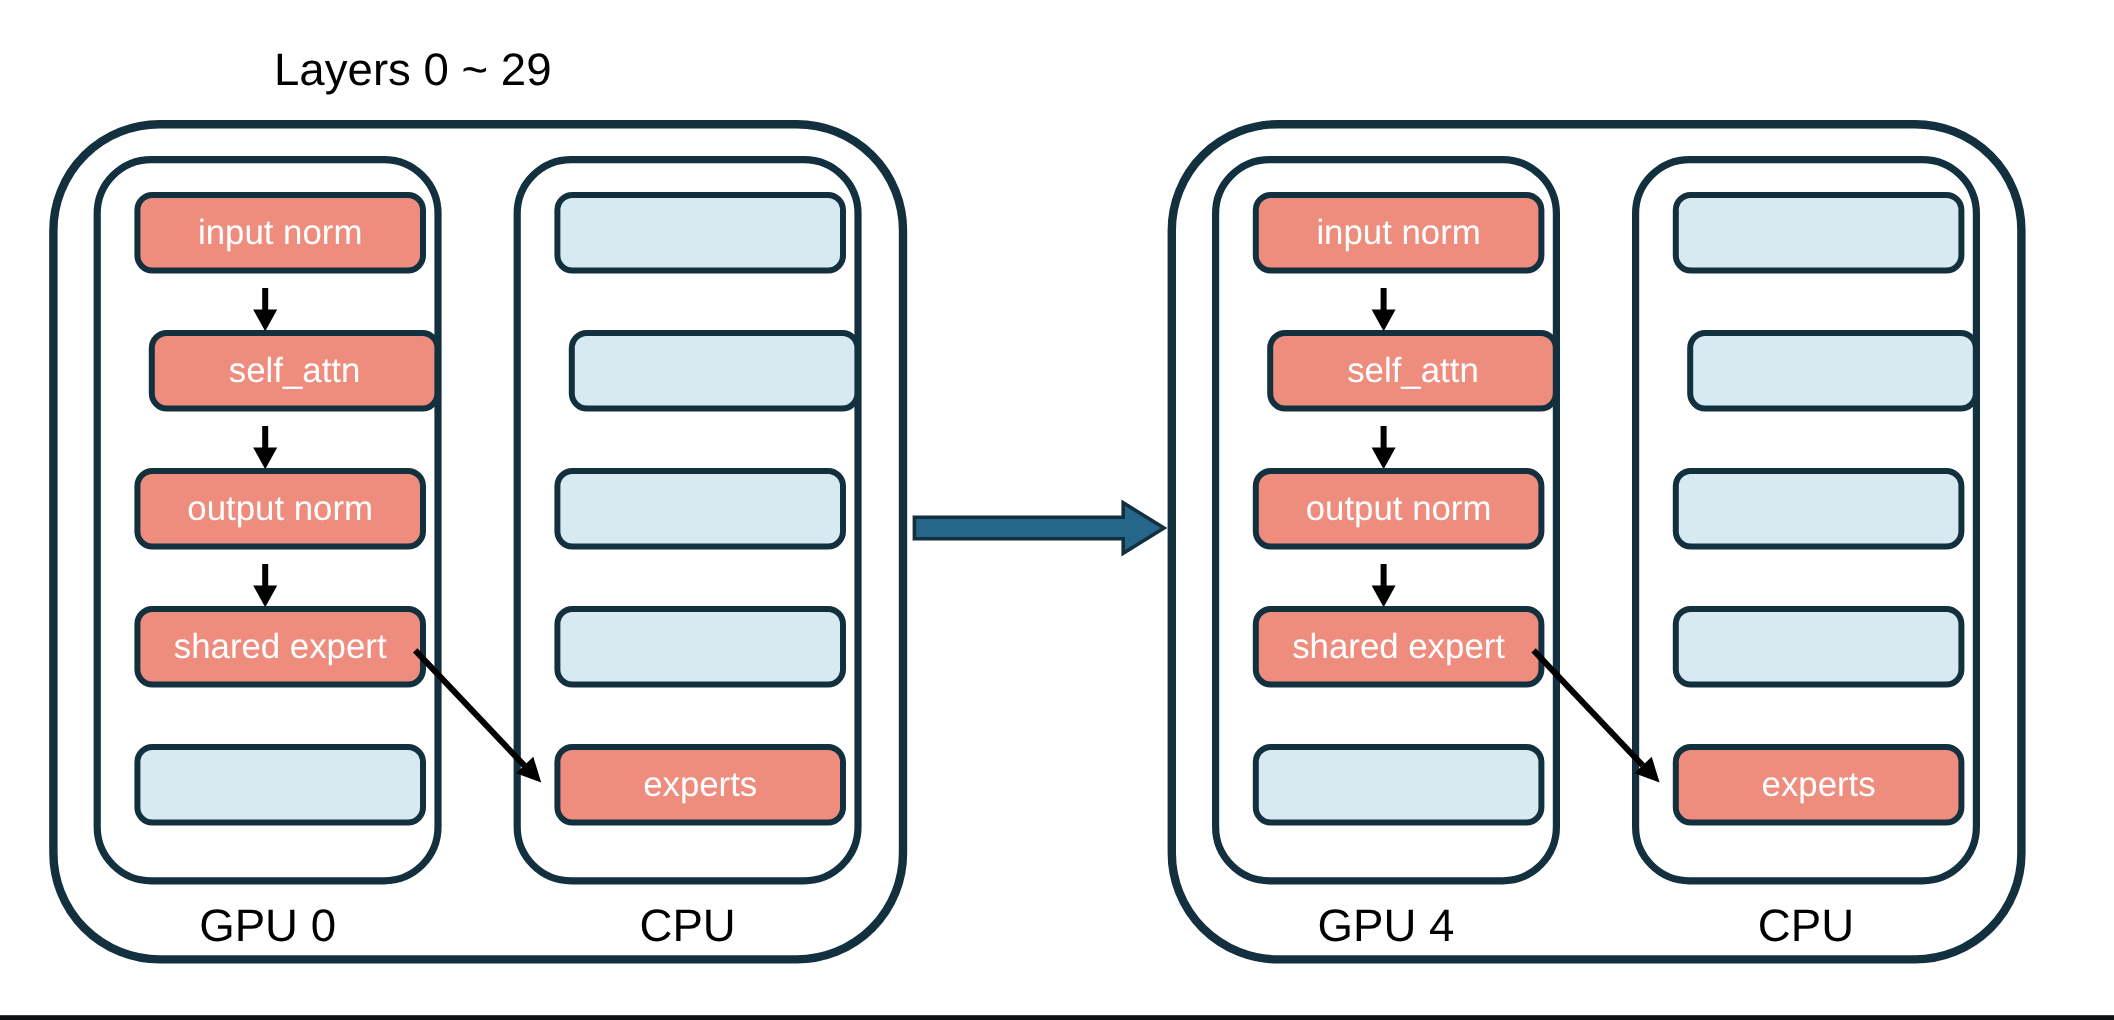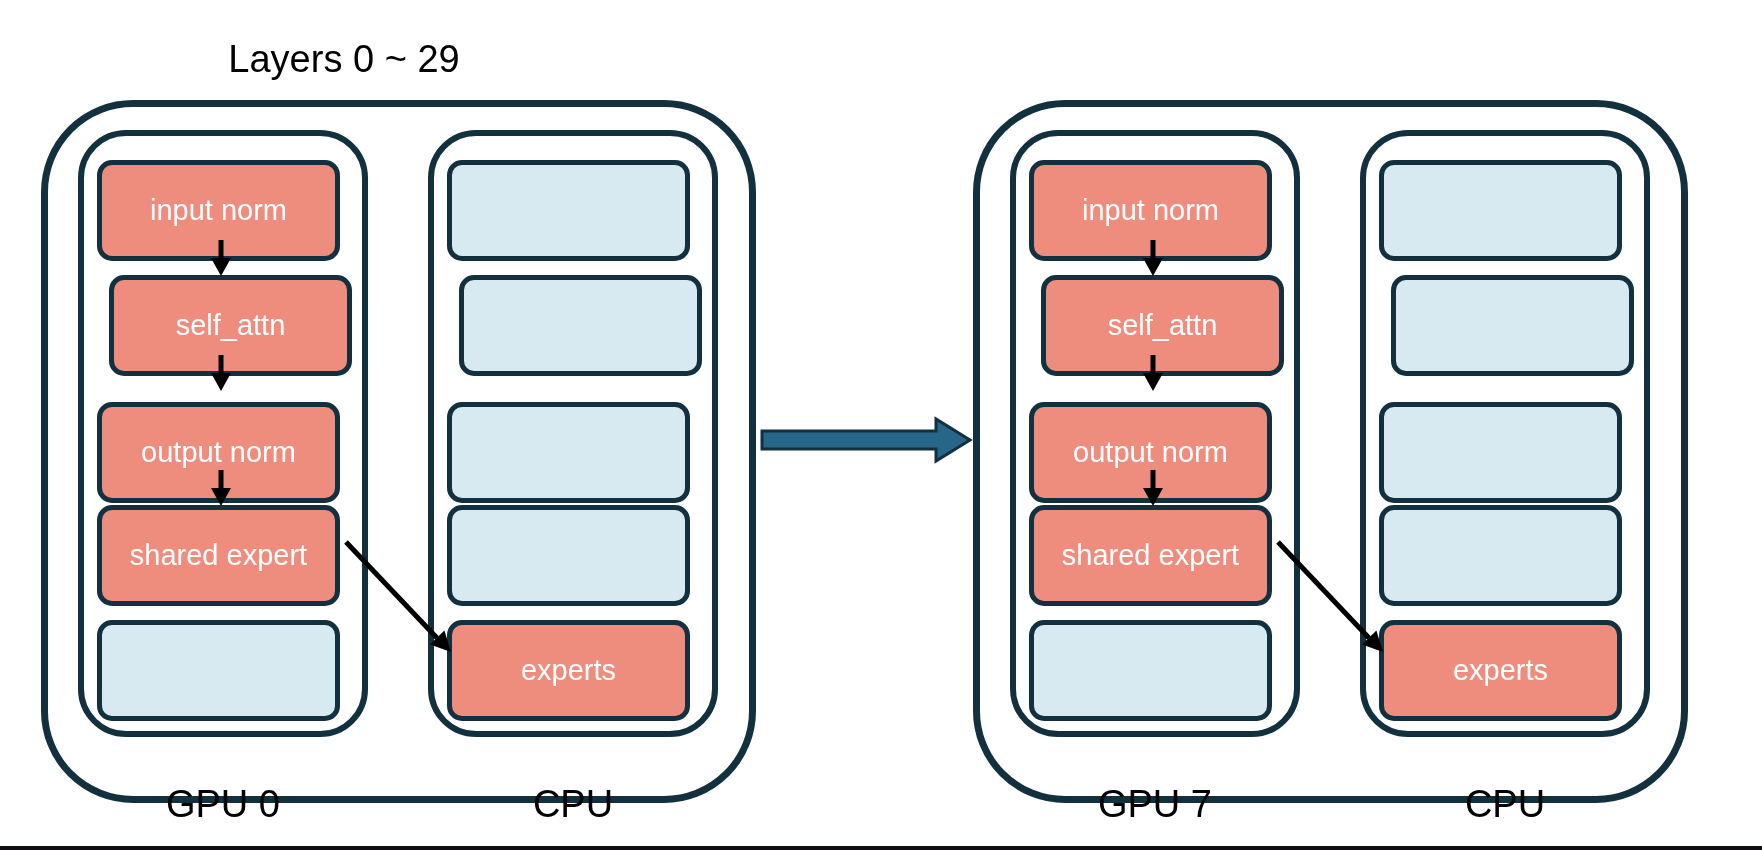--- a/index.html
+++ b/index.html
@@ -56,45 +56,44 @@
     width: 290px;
     height: 607px;
     border: 6px solid var(--outline);
     border-radius: 48px;
     background: var(--background);
   }
   .column.gpu { left: 30px; }
   .column.cpu { left: 380px; }
   .mbox {
     position: absolute;
-    left: 13px;
+    left: 28px;
     width: 243px;
-    height: 101px;
+    height: 68px;
     border: 5px solid var(--outline);
     border-radius: 15px;
     display: flex;
     align-items: center;
     justify-content: center;
     font-size: 29px;
     line-height: 1;
   }
   .mbox.module      { background: var(--moduleFill);      color: var(--moduleText); }
   .mbox.placeholder { background: var(--placeholderFill); color: transparent; }
-  .r1 { top: 24px; }  .r2 { top: 139px; margin-left: 12px; } .r3 { top: 254px; margin-top: 12px; }
+  .r1 { top: 24px; }  .r2 { top: 139px; margin-left: 12px; } .r3 { top: 254px; }
   .r4 { top: 369px; } .r5 { top: 484px; }
   .col-label {
     position: absolute;
     top: 646px;
     width: 290px;
     text-align: center;
     font-size: 38px;
     line-height: 1;
     color: var(--labelText);
     white-space: nowrap;
-    margin-top: 32px;
   }
   .col-label.gpu { left: 30px; }
   .col-label.cpu { left: 380px; }
   .transfer-label {
     position: absolute;
     left: 786px;
     top: 456px;
     font-size: 31px;
     line-height: 38px;
     color: var(--labelText);
@@ -150,21 +149,21 @@
       <div class="mbox module r4">shared expert</div>
       <div class="mbox placeholder r5"></div>
     </div>
     <div class="column cpu">
       <div class="mbox placeholder r1"></div>
       <div class="mbox placeholder r2"></div>
       <div class="mbox placeholder r3"></div>
       <div class="mbox placeholder r4"></div>
       <div class="mbox module r5">experts</div>
     </div>
-    <div class="col-label gpu">GPU 7</div>
+    <div class="col-label gpu">GPU 4</div>
     <div class="col-label cpu">CPU</div>
   </div>
 
 
   <svg class="arrow-overlay" viewBox="0 0 1762 850">
 
     <g style="stroke:var(--flowArrow); fill:var(--flowArrow);">
       <line x1="221" y1="240" x2="221" y2="260" stroke-width="5"></line>
       <polygon points="211,258 231,258 221,276" stroke="none"></polygon>
       <line x1="221" y1="355" x2="221" y2="375" stroke-width="5"></line>

